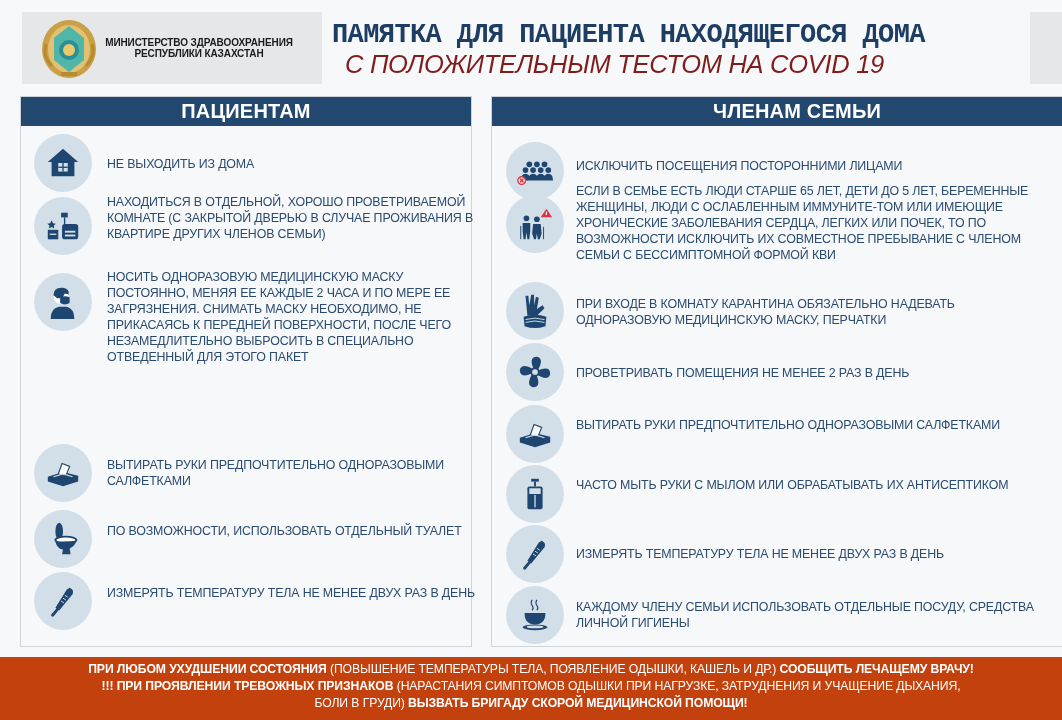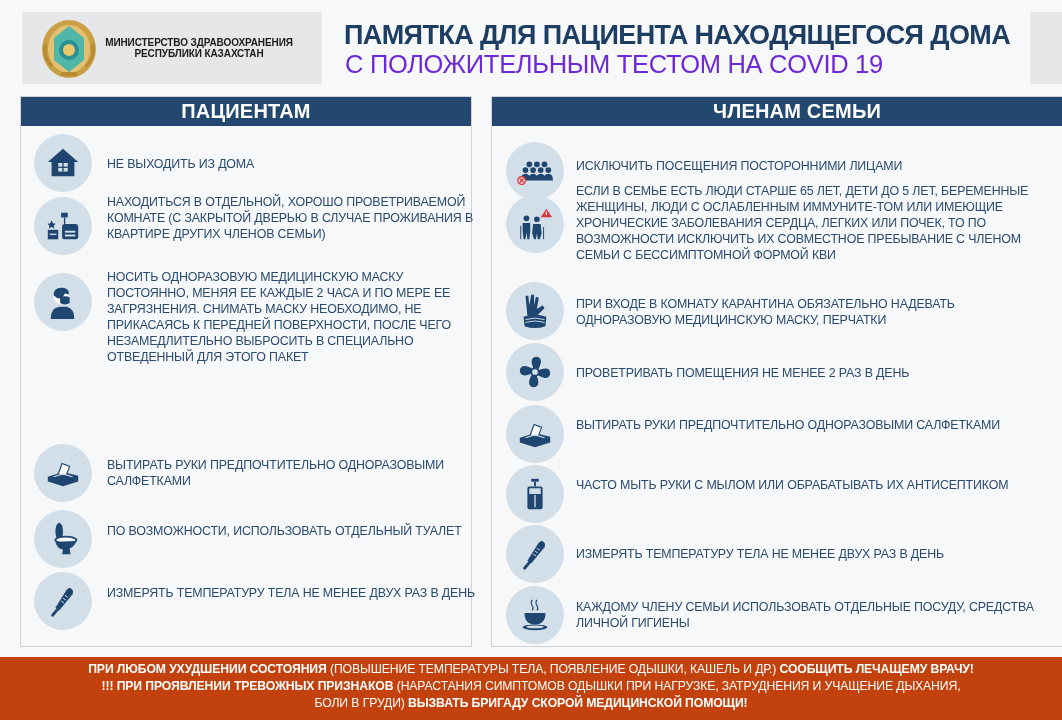--- a/index.html
+++ b/index.html
@@ -12,26 +12,26 @@
   }
   .emblem { position: absolute; left: 18px; top: 4px; width: 58px; height: 64px; }
   .ministry-text {
     position: absolute; left: 82px; top: 25px; width: 190px;
     font-size: 10px; font-weight: bold; color: #1b1b1b; text-align: center; line-height: 11px;
     letter-spacing: -0.1px;
   }
   .title-grey { position: absolute; left: 1030px; top: 12px; width: 32px; height: 72px; background: #e6e7e9; }
 
   .title1 {
-    position: absolute; left: 344px; top: 20px; font-size: 27px; font-weight: bold;
-    color: #1e3d63; letter-spacing: -0.6px; white-space: nowrap;
+    position: absolute; left: 332px; top: 20px; font-size: 27px; font-weight: bold;
+    color: #1e3d63; letter-spacing: -0.6px; white-space: nowrap; font-family: Liberation Mono, monospace;
   }
   .title2 {
     position: absolute; left: 345px; top: 50px; font-size: 25.5px; font-weight: normal;
-    color: #6d28d9; letter-spacing: -0.3px; white-space: nowrap;
+    color: #7f1d1d; letter-spacing: -0.3px; white-space: nowrap; font-style: italic;
   }
 
   .panel {
     position: absolute; top: 96px; height: 551px;
     border: 1px solid #cfd3d9; background: #f7f8fa;
   }
   .panel.left { left: 20px; width: 452px; }
   .panel.right { left: 491px; width: 612px; }
 
   .panel-header {

